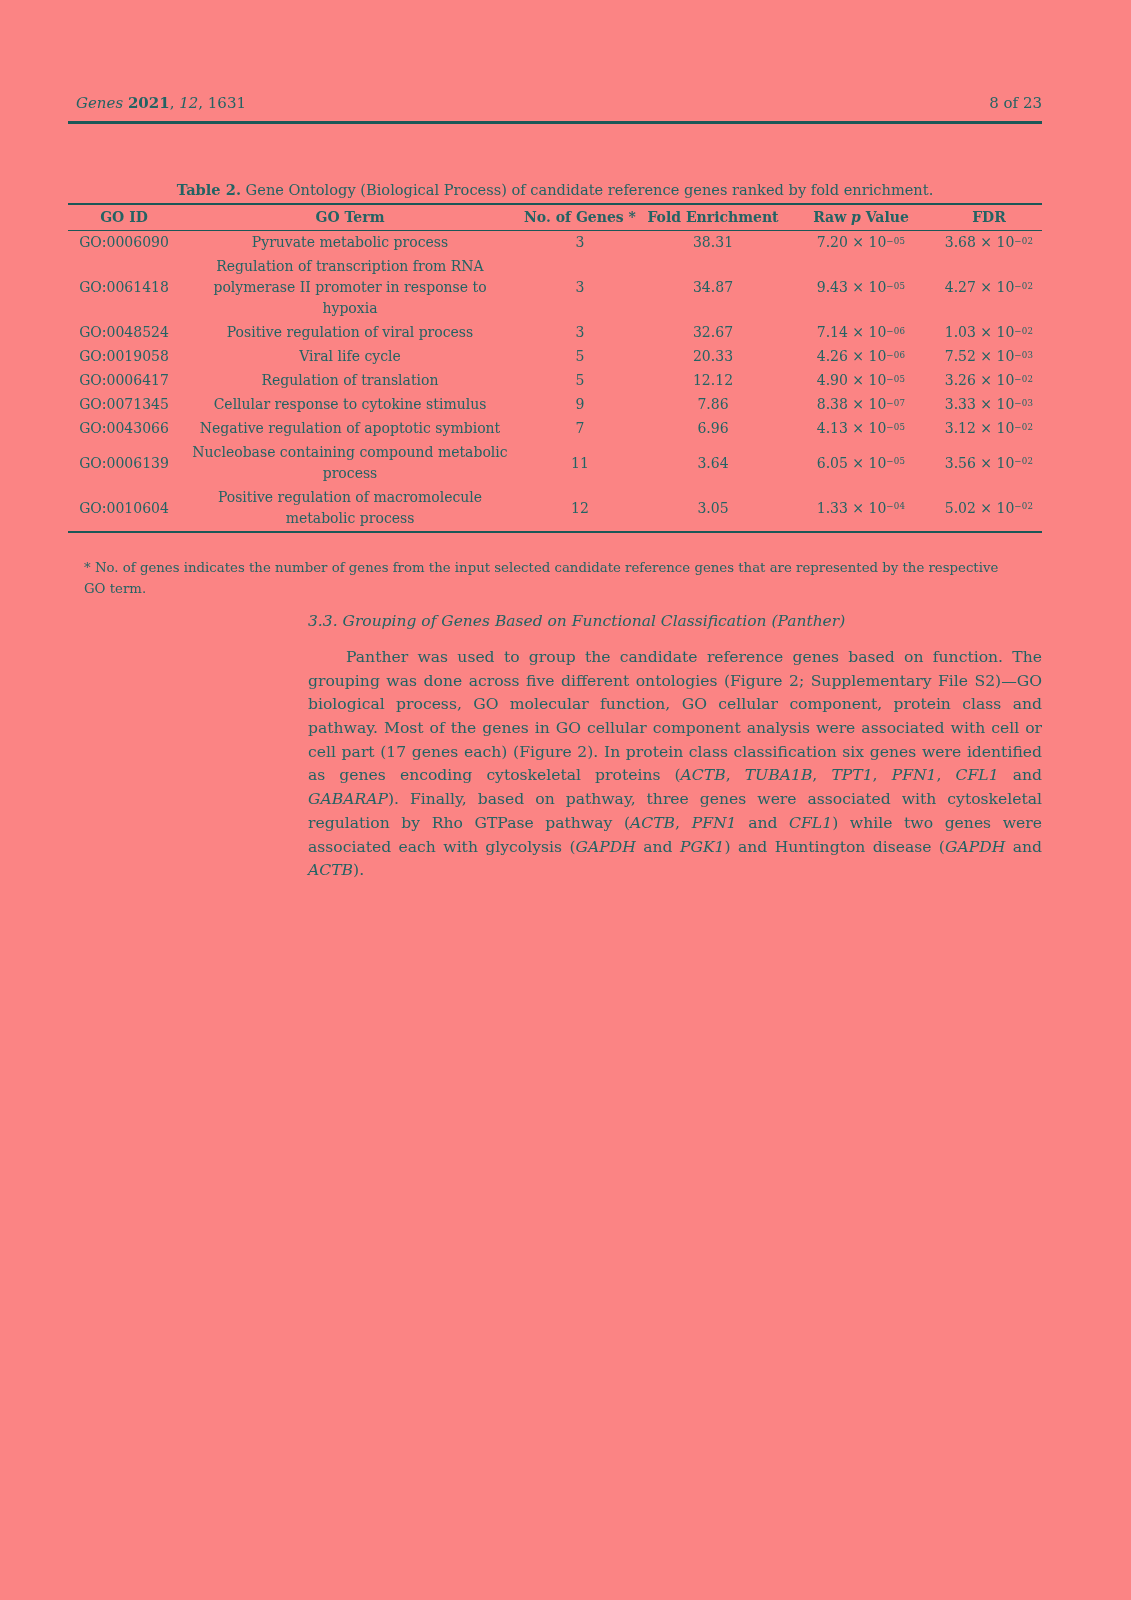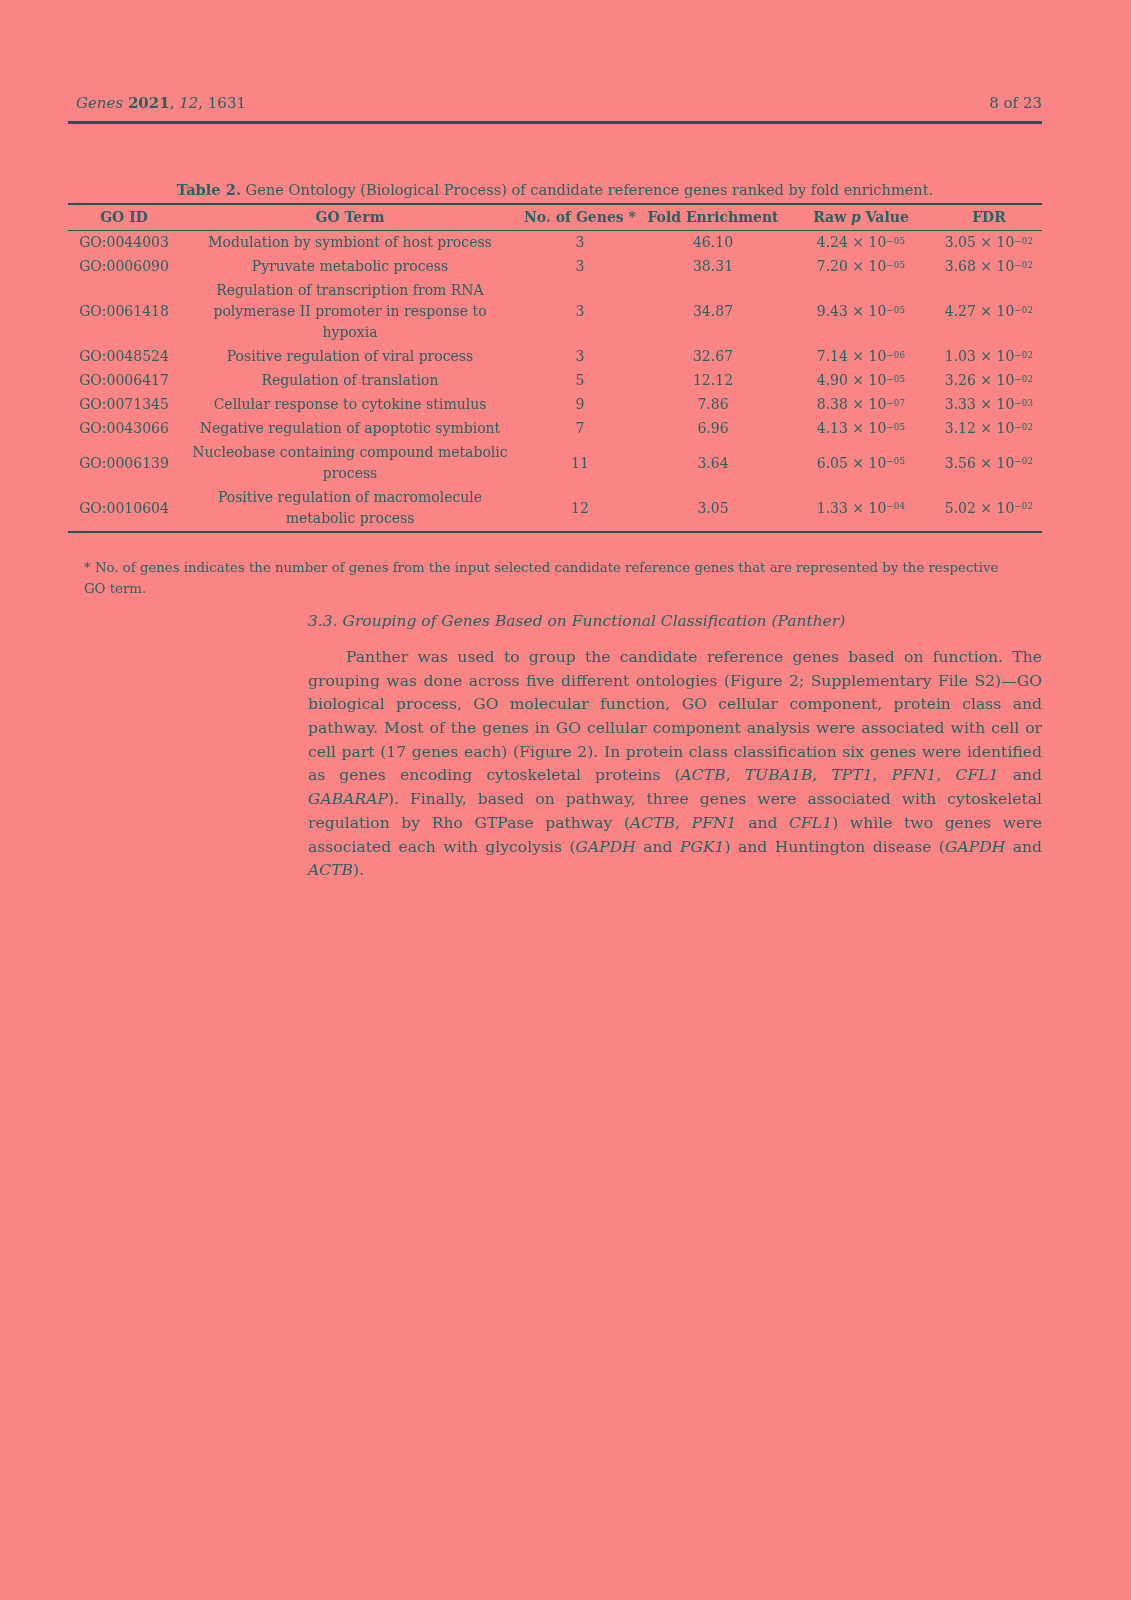--- a/index.html
+++ b/index.html
@@ -104,28 +104,20 @@
         <th><span>GO ID</span></th>
         <th><span>GO Term</span></th>
         <th><span>No. of Genes *</span></th>
         <th><span>Fold Enrichment</span></th>
         <th><span>Raw </span><span style="font-style: italic;">p</span><span> Value</span></th>
         <th><span>FDR</span></th>
       </tr>
     </thead>
     <tbody>
         <tr>
-          <td>GO:0044003</td>
-          <td>Modulation by symbiont of host process</td>
-          <td>3</td>
-          <td>46.10</td>
-          <td>4.24 × 10<sup>−05</sup></td>
-          <td>3.05 × 10<sup>−02</sup></td>
-        </tr>
-        <tr>
           <td>GO:0006090</td>
           <td>Pyruvate metabolic process</td>
           <td>3</td>
           <td>38.31</td>
           <td>7.20 × 10<sup>−05</sup></td>
           <td>3.68 × 10<sup>−02</sup></td>
         </tr>
         <tr>
           <td>GO:0061418</td>
           <td>Regulation of transcription from RNA polymerase II promoter in response to hypoxia</td>
@@ -134,20 +126,28 @@
           <td>9.43 × 10<sup>−05</sup></td>
           <td>4.27 × 10<sup>−02</sup></td>
         </tr>
         <tr>
           <td>GO:0048524</td>
           <td>Positive regulation of viral process</td>
           <td>3</td>
           <td>32.67</td>
           <td>7.14 × 10<sup>−06</sup></td>
           <td>1.03 × 10<sup>−02</sup></td>
+        </tr>
+        <tr>
+          <td>GO:0019058</td>
+          <td>Viral life cycle</td>
+          <td>5</td>
+          <td>20.33</td>
+          <td>4.26 × 10<sup>−06</sup></td>
+          <td>7.52 × 10<sup>−03</sup></td>
         </tr>
         <tr>
           <td>GO:0006417</td>
           <td>Regulation of translation</td>
           <td>5</td>
           <td>12.12</td>
           <td>4.90 × 10<sup>−05</sup></td>
           <td>3.26 × 10<sup>−02</sup></td>
         </tr>
         <tr>

